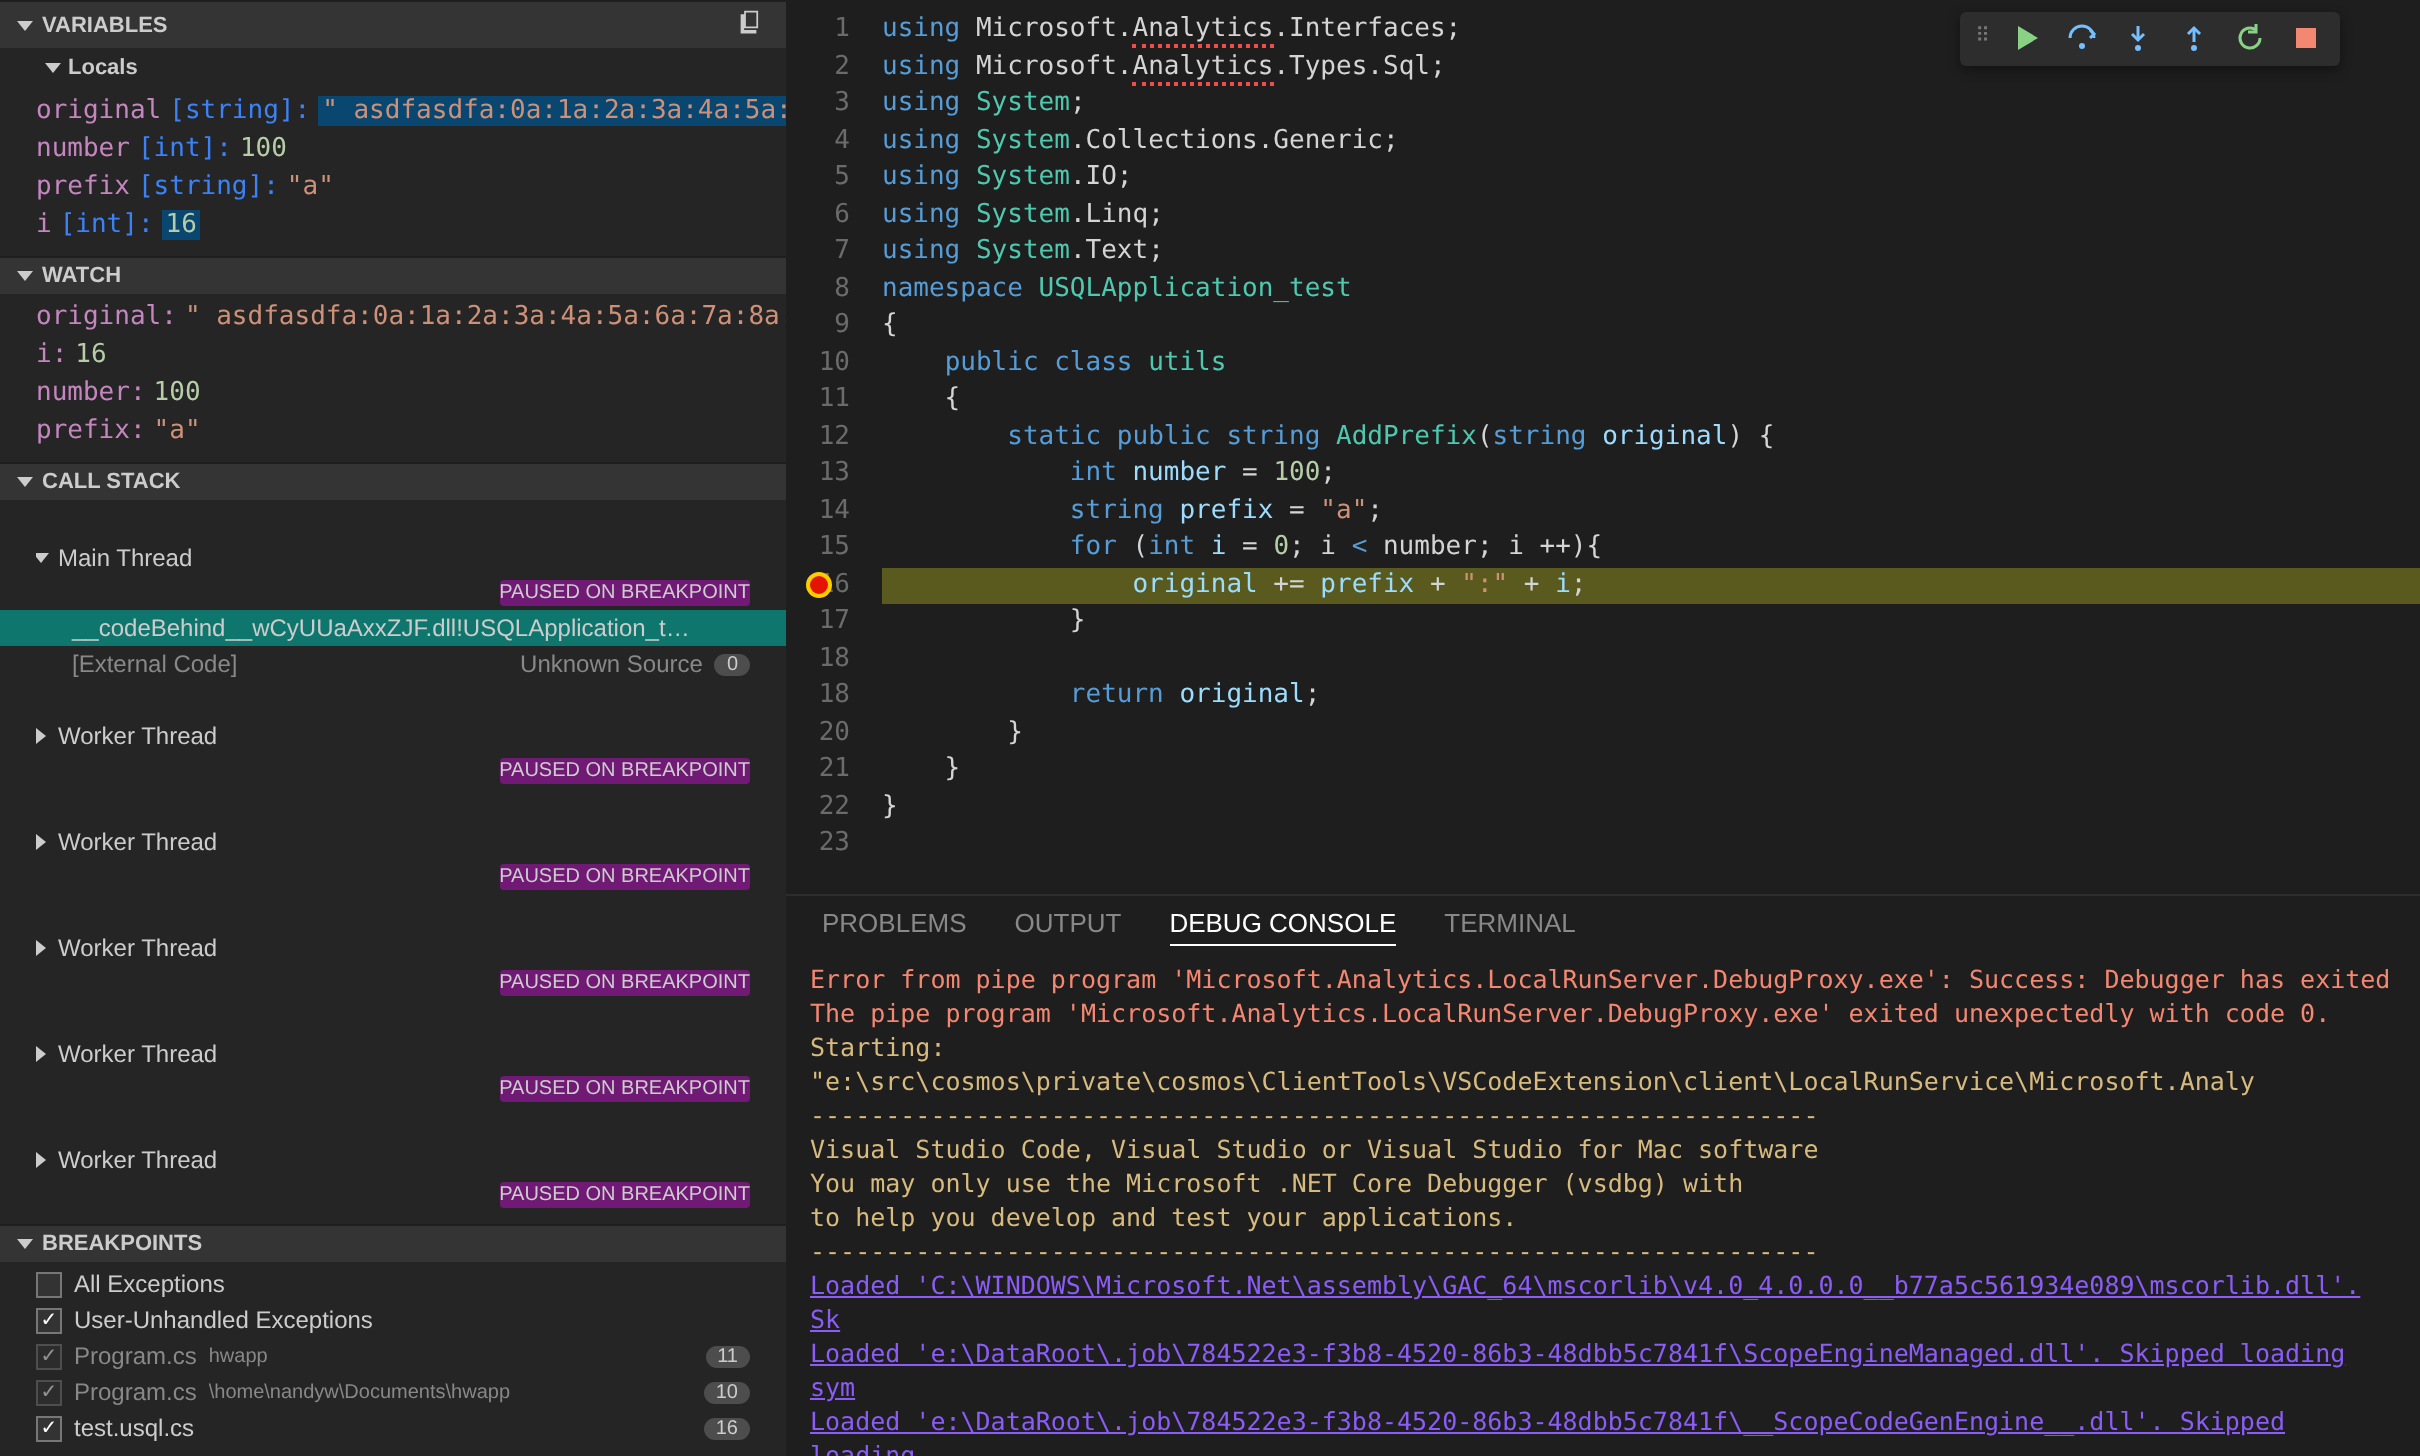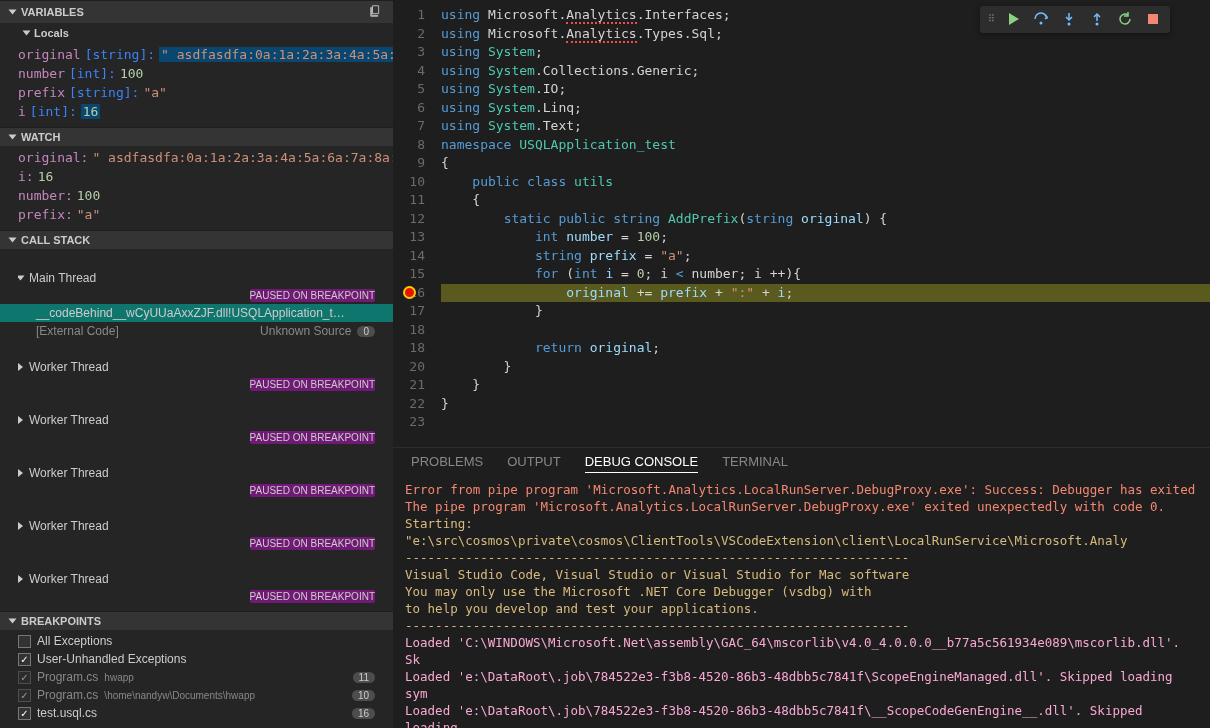--- a/index.html
+++ b/index.html
@@ -63,21 +63,21 @@
   .dbg-toolbar .handle{color:#777; letter-spacing:-1px; font-size:10px;}
   .dbg-btn{width:18px;height:18px;display:flex;align-items:center;justify-content:center;cursor:pointer;}
   .dbg-btn svg{width:16px;height:16px;}
   
   .panel{flex:1; display:flex; flex-direction:column; background:#1e1e1e; border-top:1px solid #2d2d2d;}
   .panel-tabs{display:flex; gap:24px; padding:6px 18px 4px; font-size:13px; color:#888;}
   .panel-tab.active{color:#fff; border-bottom:1px solid #fff; padding-bottom:3px;}
   .panel-body{flex:1; padding:4px 12px; font-family:Consolas,monospace; font-size:12.5px; overflow:hidden; line-height:17px;}
   .err{color:#f48771;}
   .warn{color:#d7ba7d;}
-  .warn2{color:#f9a8d4;}
+  .warn2{color:#8b5cf6;text-decoration:underline;}
 </style>
 </head>
 <body>
 
 <div class="sidebar">
 
   <div class="section-hdr">
     <span class="tri"></span>
     <span>VARIABLES</span>
     <span class="spacer"></span>

